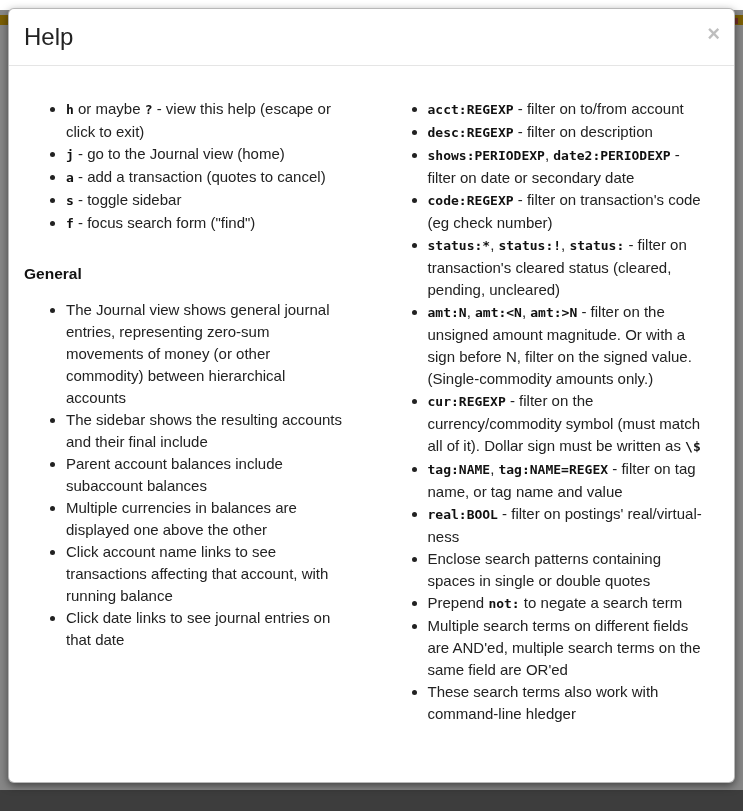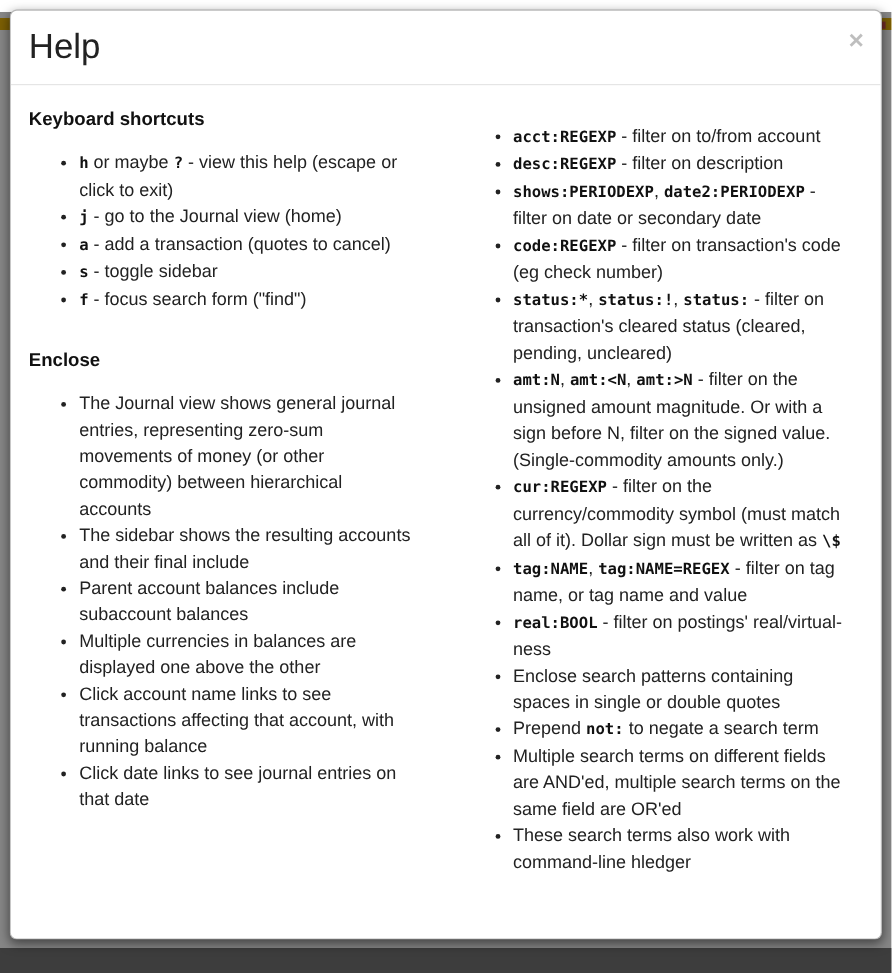--- a/index.html
+++ b/index.html
@@ -44,21 +44,21 @@
     border: 1px solid rgba(0,0,0,0.28);
     border-radius: 6px;
     box-shadow: 0 3px 9px rgba(0,0,0,0.5);
     overflow: hidden;
   }
   .modal-header {
     padding: 14px 15px;
     border-bottom: 1px solid #e5e5e5;
     position: relative;
   }
-  .modal-title { margin: 0; font-size: 29px; font-weight: 500; color: #222; line-height: 1.15; }
+  .modal-title { margin: 0; font-size: 24px; font-weight: 500; color: #222; line-height: 1.15; }
   .close {
     position: absolute; top: 14px; right: 14px;
     background: none; border: 0; padding: 0;
     font-family: inherit; font-size: 22px; font-weight: bold;
     color: #000; opacity: 0.25; line-height: 1; cursor: pointer;
   }
   .modal-body { display: flex; padding: 20px 15px 15px; }
   .help-col { width: 50%; }
   .help-col.left  { padding-right: 16px; }
   .help-col.right { padding-left: 14px; }
@@ -89,29 +89,28 @@
 <div class="backdrop"></div>
 <div class="bottom-dark"></div>
 
 <div class="modal" role="dialog">
   <div class="modal-header">
     <button class="close" aria-label="Close">×</button>
     <h2 class="modal-title">Help</h2>
   </div>
   <div class="modal-body">
     <div class="help-col left">
-        <h4>Keyboard shortcuts</h4>
         <ul class="help-list">
           <li><code class="code-token">h</code><span class="text-run"> or maybe </span><code class="code-token">?</code><span class="text-run"> - view this help (escape or click to exit)</span></li>
           <li><code class="code-token">j</code><span class="text-run"> - go to the Journal view (home)</span></li>
           <li><code class="code-token">a</code><span class="text-run"> - add a transaction (quotes to cancel)</span></li>
           <li><code class="code-token">s</code><span class="text-run"> - toggle sidebar</span></li>
           <li><code class="code-token">f</code><span class="text-run"> - focus search form ("find")</span></li>
         </ul>
-        <h4>Enclose</h4>
+        <h4>General</h4>
         <ul class="help-list">
           <li><span class="text-run">The Journal view shows general journal entries, representing zero-sum movements of money (or other commodity) between hierarchical accounts</span></li>
           <li><span class="text-run">The sidebar shows the resulting accounts and their final include</span></li>
           <li><span class="text-run">Parent account balances include subaccount balances</span></li>
           <li><span class="text-run">Multiple currencies in balances are displayed one above the other</span></li>
           <li><span class="text-run">Click account name links to see transactions affecting that account, with running balance</span></li>
           <li><span class="text-run">Click date links to see journal entries on that date</span></li>
         </ul>
       </div>
     <div class="help-col right">

